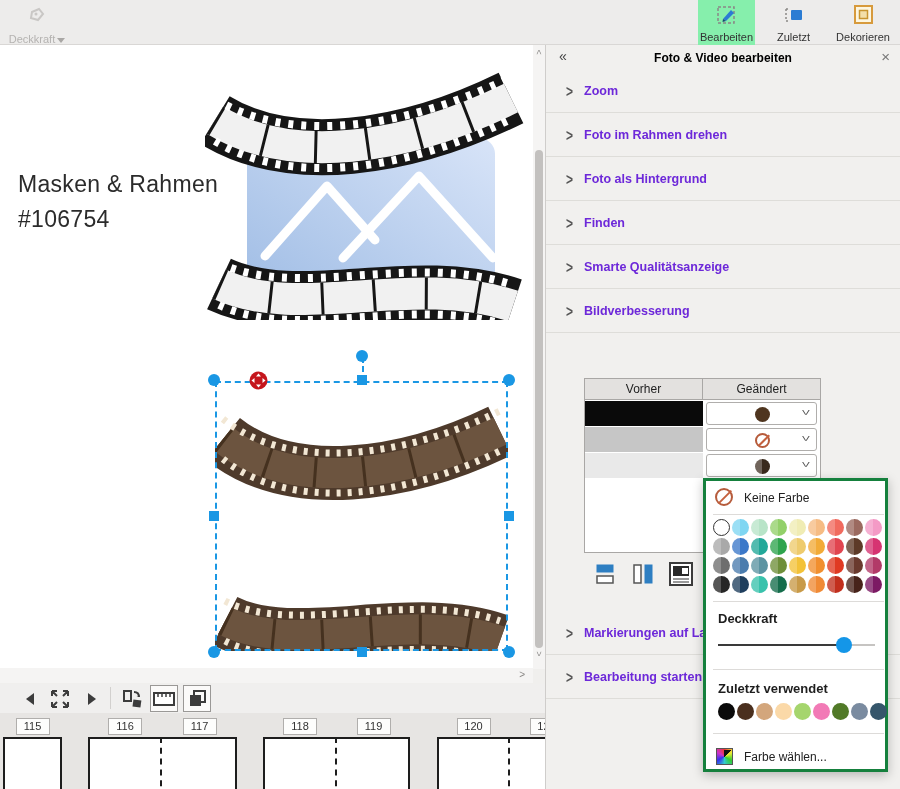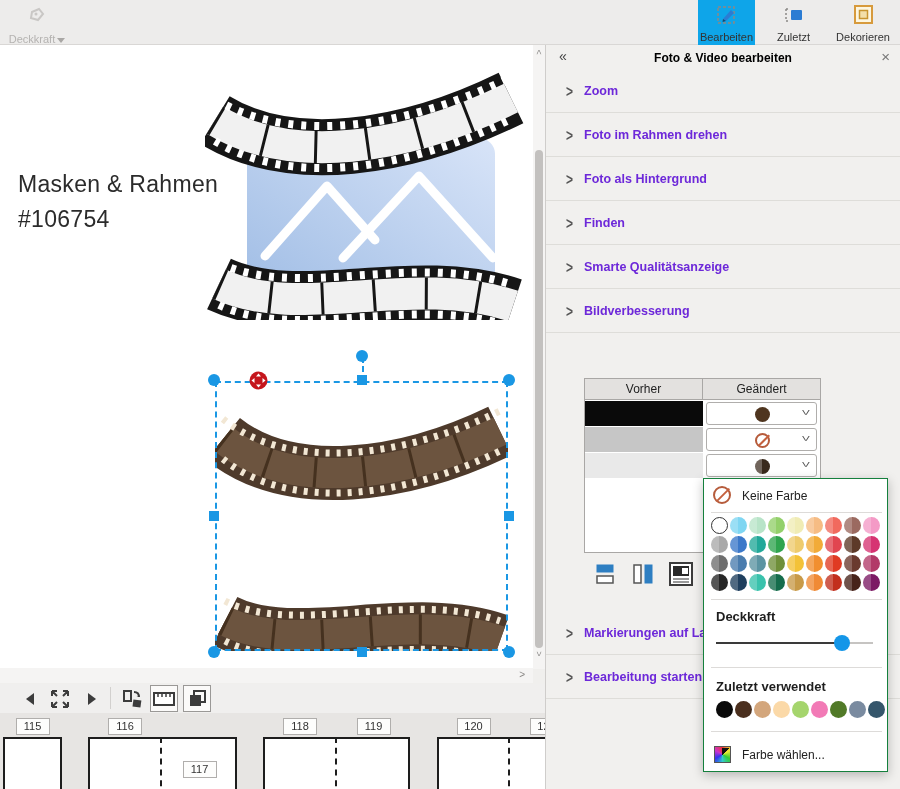--- a/index.html
+++ b/index.html
@@ -5,21 +5,21 @@
   * { margin:0; padding:0; box-sizing:border-box; }
   html,body { width:900px; height:789px; overflow:hidden;
     font-family:"Liberation Sans", sans-serif; background:#f0efed; position:relative; }
   .abs { position:absolute; }
 
   
   #topbar { left:0; top:0; width:900px; height:45px; background:#edeceb; border-bottom:1px solid #d9d7d5; }
   .top-tab { position:absolute; top:0; height:45px; text-align:center; cursor:default; }
   .top-tab .ticon { display:block; margin:4px auto 1px; width:24px; height:22px; }
   .top-tab .tlabel { font-size:11px; color:#333; }
-  .top-tab.active { background:#0ea5e9; }
+  .top-tab.active { background:#86efac; }
   #veredelung { left:4px; top:2px; width:66px; height:42px; text-align:center; color:#b5b3b1; }
   #veredelung .tlabel { font-size:11px; color:#b5b3b1; }
   .drop-caret { display:inline-block; width:0; height:0; border-left:4px solid transparent;
     border-right:4px solid transparent; border-top:5px solid #a9a7a5; margin-left:2px; vertical-align:middle; }
 
   
   #canvas { left:0; top:45px; width:533px; height:623px; background:#ffffff; }
   #caption { left:18px; top:122px; font-size:23px; color:#2b2b2b; line-height:35px; letter-spacing:.3px; }
   #upper-graphic { left:205px; top:13px; }
   #selection { left:215px; top:336px; width:293px; height:270px; }
@@ -82,21 +82,21 @@
 
   
   .nocolor { position:relative; border-radius:50%; border:2px solid #b65c3c; background:#fff; }
   .nocolor::after { content:""; position:absolute; left:50%; top:-2px; bottom:-2px; width:2px;
     background:#c4603d; transform:rotate(45deg); }
 
   
   .panel-tool { position:absolute; width:30px; height:38px; display:flex; align-items:center; justify-content:center; }
 
   
-  #popup { left:703px; top:478px; width:185px; height:294px; background:#fff; border:1px solid #15803d;
+  #popup { left:703px; top:478px; width:185px; height:294px; background:#fff; border:3px solid #15803d;
     box-shadow:0 3px 10px rgba(0,0,0,.25); z-index:20; }
   #popup .row-nocolor { position:absolute; left:0; top:4px; width:100%; height:26px; }
   #popup .row-nocolor .nc { position:absolute; left:9px; top:3px; width:18px; height:18px; }
   #popup .row-nocolor .lbl { position:absolute; left:38px; top:6px; font-size:12px; color:#222; }
   .pop-hr { position:absolute; left:7px; width:171px; height:1px; background:#dddbd9; }
   #palette { position:absolute; left:7px; top:38px; width:172px; display:grid; grid-template-columns:repeat(9,19px); grid-auto-rows:19px; }
   .pal-swatch { width:17px; height:17px; border-radius:50%; }
   .swatch-outline { border:1.5px solid #333; }
   #opacity-label { position:absolute; left:12px; top:130px; font-size:13px; font-weight:bold; color:#1e1e1e; }
   #opacity-slider { position:absolute; left:12px; top:155px; width:157px; height:18px; }
@@ -281,21 +281,21 @@
       </svg>
   </div>
 </div>
 
 <div id="pager" class="abs">
     <div class="page-thumb" style="left: 3px; width: 59px;"></div>
     <div class="page-tab" style="left: 15.5px;">115</div>
     <div class="page-thumb side-left" style="left: 88px; width: 74px;"></div>
     <div class="page-tab" style="left: 108px;">116</div>
     <div class="page-thumb side-right" style="left: 162px; width: 75px;"></div>
-    <div class="page-tab" style="left: 182.5px; margin-top: 43px;">117</div>
+    <div class="page-tab" style="left: 182.5px;">117</div>
     <div class="page-thumb side-left" style="left: 263px; width: 74px;"></div>
     <div class="page-tab" style="left: 283px;">118</div>
     <div class="page-thumb side-right" style="left: 337px; width: 73px;"></div>
     <div class="page-tab" style="left: 356.5px;">119</div>
     <div class="page-thumb side-left" style="left: 437px; width: 73px;"></div>
     <div class="page-tab" style="left: 456.5px;">120</div>
     <div class="page-thumb side-right" style="left: 510px; width: 73px;"></div>
     <div class="page-tab" style="left: 529.5px;">121</div>
     <div class="page-thumb side-left" style="left: 612px; width: 73px;"></div>
     <div class="page-tab" style="left: 631.5px;">122</div>

